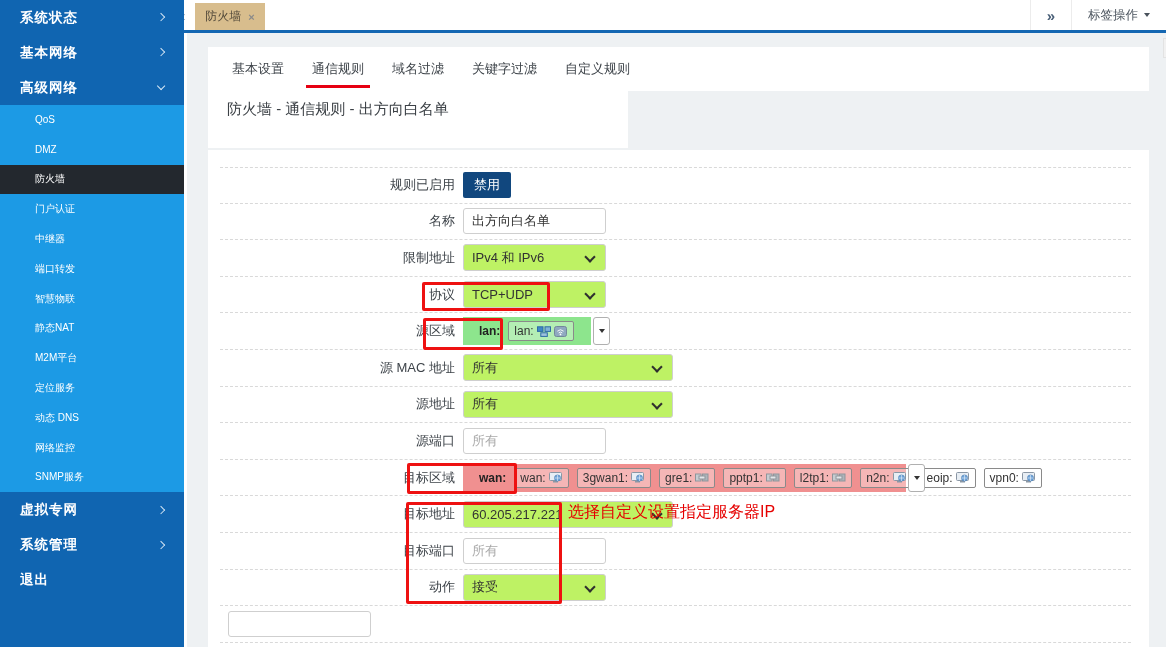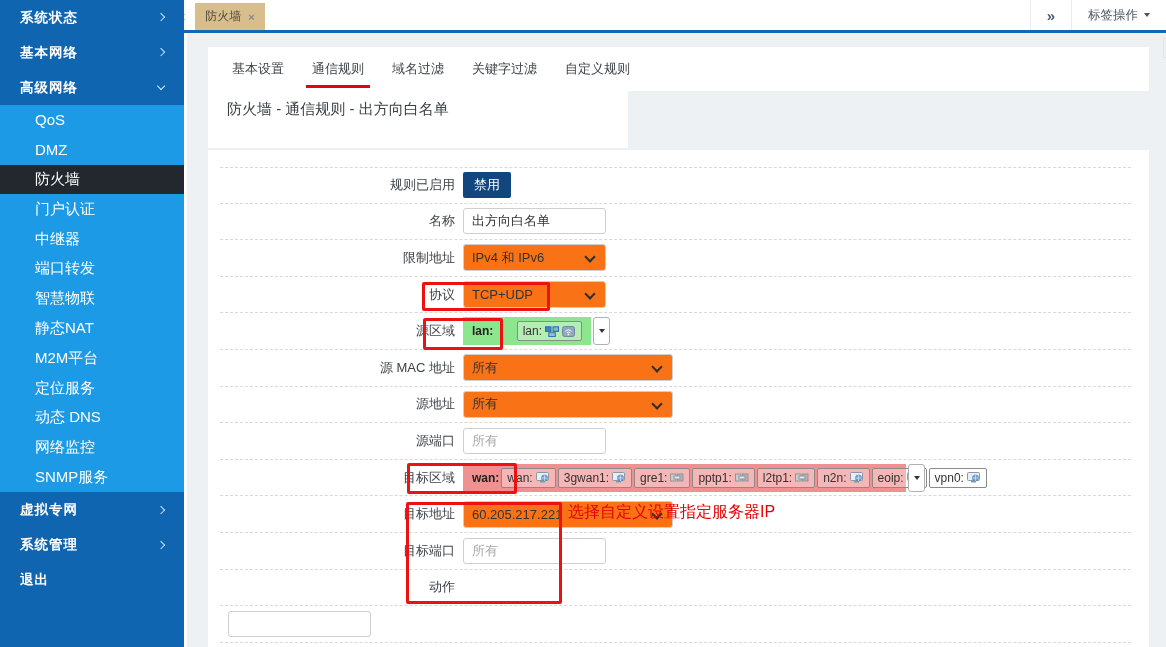--- a/index.html
+++ b/index.html
@@ -8,21 +8,21 @@
     --green-zone:#8de58d; --red-zone:#f09090; --button-navy:#11477e; --tab-underline:#e60012;
   }
   *{box-sizing:border-box;margin:0;padding:0;font-family:"Liberation Sans","DejaVu Sans",sans-serif;}
   body{width:1166px;height:647px;overflow:hidden;background:#fff;}
   .page{position:relative;width:1166px;height:647px;overflow:hidden;background:#fff;}
 
   
   .sidebar{position:absolute;left:0;top:0;width:184px;height:647px;background:var(--sidebar-blue);z-index:3;}
   .nav-item{display:flex;align-items:center;color:#fff;cursor:pointer;}
   .nav-root{height:35px;padding:0 20px;font-size:13.5px;font-weight:bold;letter-spacing:1px;}
-  .nav-sub{height:29.8px;padding:0 20px 0 35px;font-size:15px;background:var(--submenu-blue);}
+  .nav-sub{height:29.8px;padding:0 20px 0 35px;font-size:10px;background:var(--submenu-blue);}
   .nav-sub.active{background:var(--active-item);}
   .nav-item .grow{flex:1;}
   .chev{display:inline-block;border:solid #d7e7f5;border-width:0 1.6px 1.6px 0;padding:2.6px;}
   .chev.right{transform:rotate(-45deg);}
   .chev.down{transform:rotate(45deg);margin-top:-3px;}
 
   
   .topbar{position:absolute;left:167px;top:0;width:999px;height:30px;background:#fff;display:flex;align-items:stretch;z-index:2;}
   .tb-collapse{display:flex;align-items:center;padding:0 10px;color:#4a6078;font-size:15px;font-weight:bold;cursor:pointer;}
   .tb-tab{margin-top:3px;background:var(--tab-tan);display:flex;align-items:center;padding:0 10px;font-size:12px;color:#52493a;cursor:pointer;}
@@ -53,24 +53,24 @@
   .frow{height:36.6px;display:flex;align-items:center;border-bottom:1px dashed #d9d9d9;}
   .frow:first-child{border-top:1px dashed #d9d9d9;}
   .flabel{width:235px;text-align:right;font-size:13px;color:#3d4349;flex:0 0 235px;white-space:nowrap;}
   .fctl{margin-left:8px;display:flex;align-items:center;}
 
   .btn-primary{background:var(--button-navy);color:#fff;border:none;height:26px;padding:0 11px;font-size:13px;border-radius:2px;cursor:pointer;}
   .tinput{height:26px;border:1px solid #cfcfcf;border-radius:3px;padding:0 8px;font-size:13px;color:#333;outline:none;}
   .tinput::placeholder{color:#a9a9a9;}
   .w-narrow{width:143px;}
   .w-wide{width:210px;}
-  .sel{position:relative;height:27px;border:1px solid #cfcfcf;border-radius:3px;background:#f97316;display:flex;align-items:center;padding:0 24px 0 8px;font-size:13px;color:#333;cursor:pointer;}
+  .sel{position:relative;height:27px;border:1px solid #cfcfcf;border-radius:3px;background:#bef264;display:flex;align-items:center;padding:0 24px 0 8px;font-size:13px;color:#333;cursor:pointer;}
   .sel .chevd{position:absolute;right:11px;top:8px;border:solid #2f2f2f;border-width:0 2px 2px 0;padding:3px;transform:rotate(45deg);}
 
-  .zone{height:28px;display:flex;align-items:center;gap:2px;padding:0 9px;justify-content:space-between;}
+  .zone{height:28px;display:flex;align-items:center;gap:8px;padding:0 16px;}
   .zone.green{background:var(--green-zone);width:128px;}
   .zone.red{background:var(--red-zone);width:443px;}
   .zone-label{font-size:12px;font-weight:bold;color:#222;white-space:nowrap;}
   .ztag{display:flex;align-items:center;gap:3px;border:1px solid #8a8a8a;border-radius:2px;background:rgba(255,255,255,0.35);padding:2px 5px;font-size:12px;color:#333;white-space:nowrap;}
   .zone-dd{height:28px;width:17px;margin-left:2px;background:#fff;border:1px solid #b0b0b0;border-radius:3px;display:flex;align-items:center;justify-content:center;cursor:pointer;}
   .zone-dd i{width:0;height:0;border-left:3.5px solid transparent;border-right:3.5px solid transparent;border-top:4.5px solid #333;}
 
   
   .anno{position:absolute;border:3px solid var(--accent-red);border-radius:2px;pointer-events:none;z-index:6;}
   .anno-note{position:absolute;left:360px;top:352px;font-size:16px;font-weight:normal;color:#e60000;pointer-events:none;z-index:6;white-space:nowrap;}
@@ -370,20 +370,26 @@
             </div>
           </div>
           <div class="frow">
             <div class="flabel">目标端口</div>
             <div class="fctl">
               <input class="tinput w-narrow" type="text" placeholder="所有" style="">
             </div>
           </div>
           <div class="frow">
             <div class="flabel">动作</div>
+            <div class="fctl">
+              <div class="sel w-narrow">
+                <span>接受</span>
+                <i class="chevd"></i>
+              </div>
+            </div>
           </div>
           <div class="frow">
             <div class="fctl">
               <input class="tinput w-narrow" type="text" style="">
             </div>
           </div>
         </div>
       <div class="anno anno-protocol"></div>
       <div class="anno anno-src-zone"></div>
       <div class="anno anno-dst-zone"></div>

